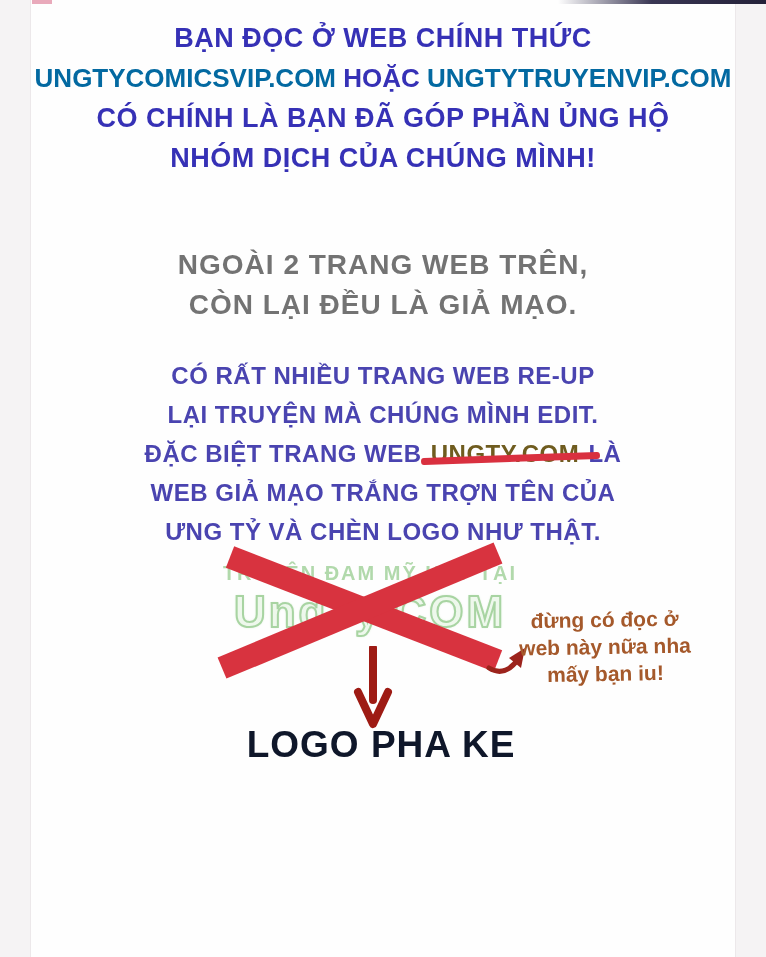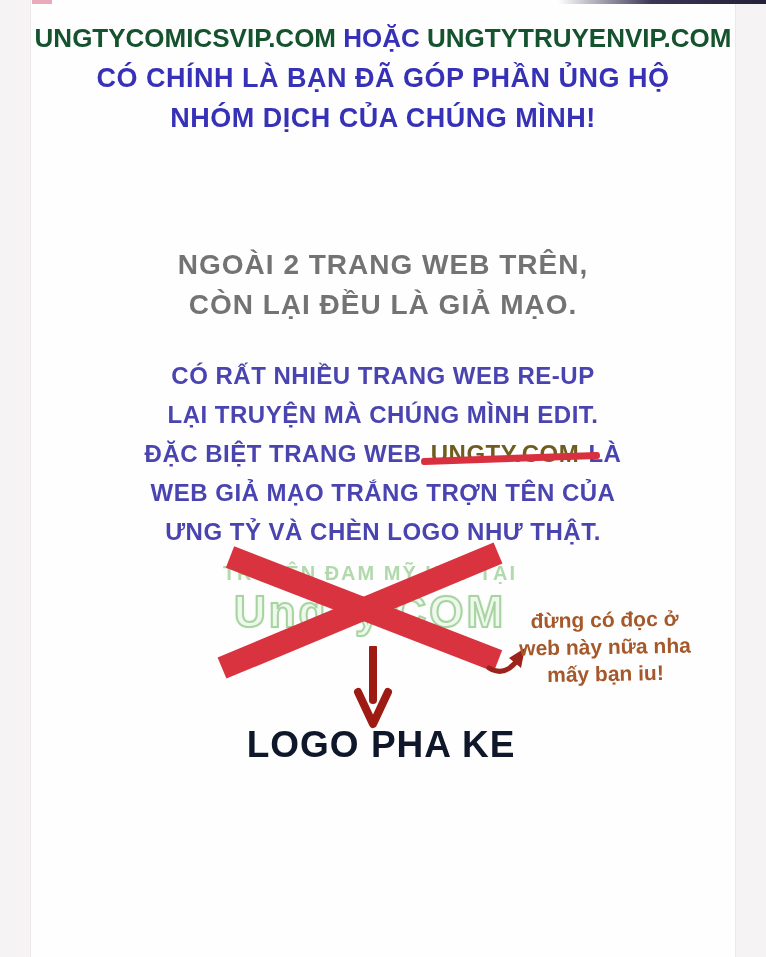--- a/index.html
+++ b/index.html
@@ -11,21 +11,21 @@
   .edge.left{left:0;width:30px;border-right:1px solid #ecE8ea;}
   .edge.right{right:0;width:30px;border-left:1px solid #ecE8ea;}
   .topbar{position:absolute;top:0;left:558px;right:0;height:4px;
     background:linear-gradient(to right, rgba(70,68,90,0), #3a3754 45%, #232038);}
   .pinkmark{position:absolute;top:0;left:32px;width:20px;height:4px;background:#e9aabb;}
 
   .txtblock{position:absolute;left:30px;right:30px;text-align:center;}
   .h-line{line-height:40px;font-size:27px;letter-spacing:.5px;white-space:nowrap;}
   .h-line.domains{font-size:26px;letter-spacing:0;}
   .blue{color:#3631b6;}
-  .red{color:#14532d;}
+  .red{color:#0369a1;}
 
   .notice{top:245px;font-size:28px;line-height:40px;color:#737373;letter-spacing:1px;}
   .warning{top:356px;font-size:24px;line-height:39px;color:#4a44b0;letter-spacing:.5px;}
   .warning div{white-space:nowrap;}
 
   .struck{color:#6f5c1f;position:relative;padding:0 2px;}
   .strike-bar{position:absolute;left:-8px;right:-18px;top:15px;height:7px;
     background:#d9303f;transform:rotate(-2deg);border-radius:3px;}
 
   .logo-block{position:absolute;left:180px;top:562px;width:380px;text-align:center;}
@@ -49,20 +49,21 @@
 <body>
 
 <div class="page">
 
   <div class="edge left"></div>
   <div class="edge right"></div>
   <div class="topbar"></div>
   <div class="pinkmark"></div>
 
   <div class="txtblock" style="top:18px;">
+    <div class="h-line blue">BẠN ĐỌC Ở WEB CHÍNH THỨC</div>
     <div class="h-line domains"><span class="red">UNGTYCOMICSVIP.COM</span> <span class="blue">HOẶC</span> <span class="red">UNGTYTRUYENVIP.COM</span></div>
     <div class="h-line blue">CÓ CHÍNH LÀ BẠN ĐÃ GÓP PHẦN ỦNG HỘ</div>
     <div class="h-line blue">NHÓM DỊCH CỦA CHÚNG MÌNH!</div>
   </div>
 
   <div class="txtblock notice">
     <div>NGOÀI 2 TRANG WEB TRÊN,</div>
     <div>CÒN LẠI ĐỀU LÀ GIẢ MẠO.</div>
   </div>
 

